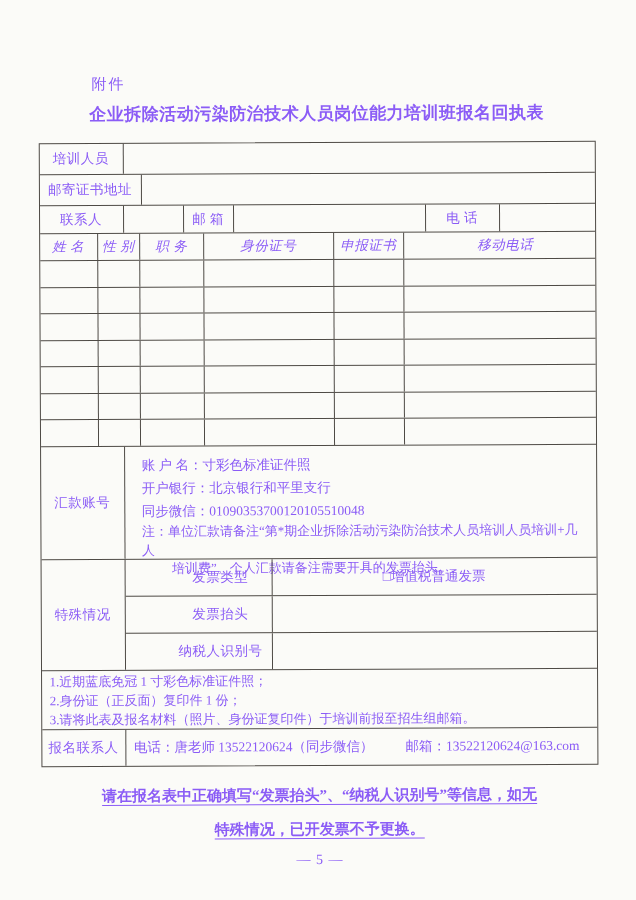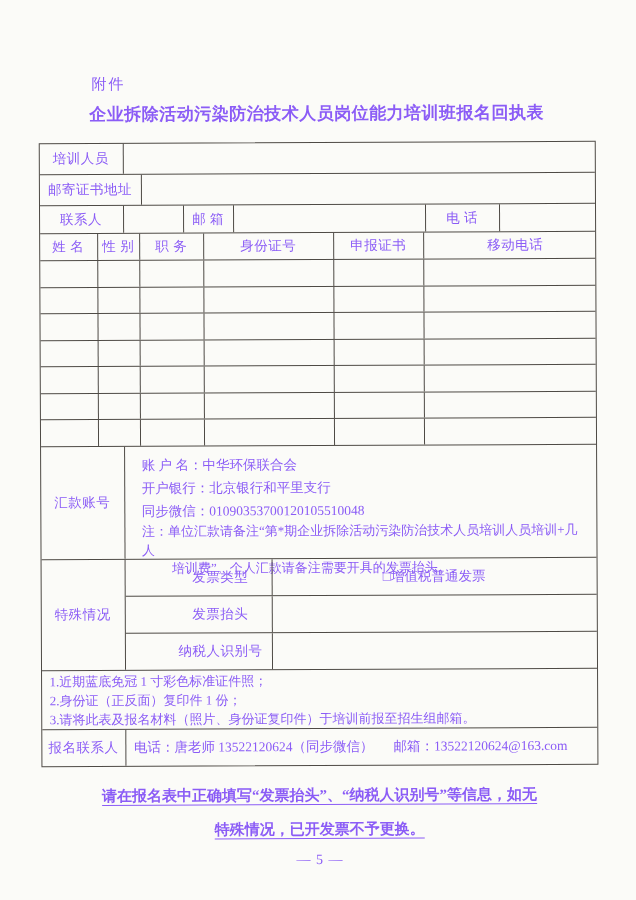--- a/index.html
+++ b/index.html
@@ -32,35 +32,35 @@
   .h113 { height:113px; } .h213 { height:213px; }
   .rflex { flex:1; }
 
   
   .w84 { width:84px; flex:none; } .w102 { width:102px; flex:none; }
   .w60 { width:60px; flex:none; } .w50 { width:50px; flex:none; }
   .w74 { width:74px; flex:none; } .w95 { width:95px; flex:none; }
   .w103 { width:103px; flex:none;margin-left:44px; }
   .tc0 { width:58px; flex:none; } .tc1 { width:42px; flex:none; }
   .tc2 { width:64px; flex:none; } .tc3 { width:130px; flex:none; }
-  .tc4 { width:90px; flex:none; } .tc5 { flex:1;padding-left:12px; }
-  .tc0,.tc1,.tc2,.tc3,.tc4,.tc5 { justify-content:center; }
+  .tc4 { width:70px; flex:none; } .tc5 { flex:1;padding-left:12px; }
+  .tc0,.tc1,.tc2,.tc3,.tc4,.tc5 { justify-content:center;font-style:italic; }
 
   .remit { flex:1; flex-direction:column; align-items:flex-start; justify-content:flex-start; padding:7px 10px 0 17px; }
   .remit .rl { line-height:23px; }
   .remit .rn { line-height:18.5px; font-size:13px; }
   .remit .rn2 { padding-left:30px; }
 
   .invoice-val { flex:1; justify-content:center; }
 
   .tips { flex:1; flex-direction:column; align-items:flex-start; justify-content:center; padding-left:8px; }
   .tips div { line-height:19px; font-size:13px; }
 
   .regc { flex:1; padding-left:8px; }
-  .regc .em { margin-left:20px; }
+  .regc .em { margin-left:32px; }
 
   .footer-note { width:520px; margin:12px auto 0; text-align:center; font-size:15px; font-weight:bold; }
   .footer-note div { line-height:34px; text-decoration:underline; text-underline-offset:4px; }
   .pageno { text-align:center; margin-top:6px; font-size:14px; letter-spacing:1px; }
 </style>
 </head>
 <body>
 
 <div class="page">
   <div class="content">
@@ -155,21 +155,21 @@
               <div class="td tc3"></div>
               <div class="td tc4"></div>
               <div class="td tc5"></div>
             </div>
           </div>
       </div>
 
       <div class="tr h113">
         <div class="td lab w84">汇款账号</div>
         <div class="td remit">
-          <div class="rl">账 户 名：中华环保联合会</div>
+          <div class="rl">账 户 名：寸彩色标准证件照</div>
           <div class="rl">开户银行：北京银行和平里支行</div>
           <div class="rl">同步微信：01090353700120105510048</div>
           <div class="rn">注：单位汇款请备注“第*期企业拆除活动污染防治技术人员培训人员培训+几人</div>
           <div class="rn rn2">培训费”。个人汇款请备注需要开具的发票抬头。</div>
         </div>
       </div>
 
       <div class="tr">
         <div class="td lab w84">特殊情况</div>
         <div class="sub">

